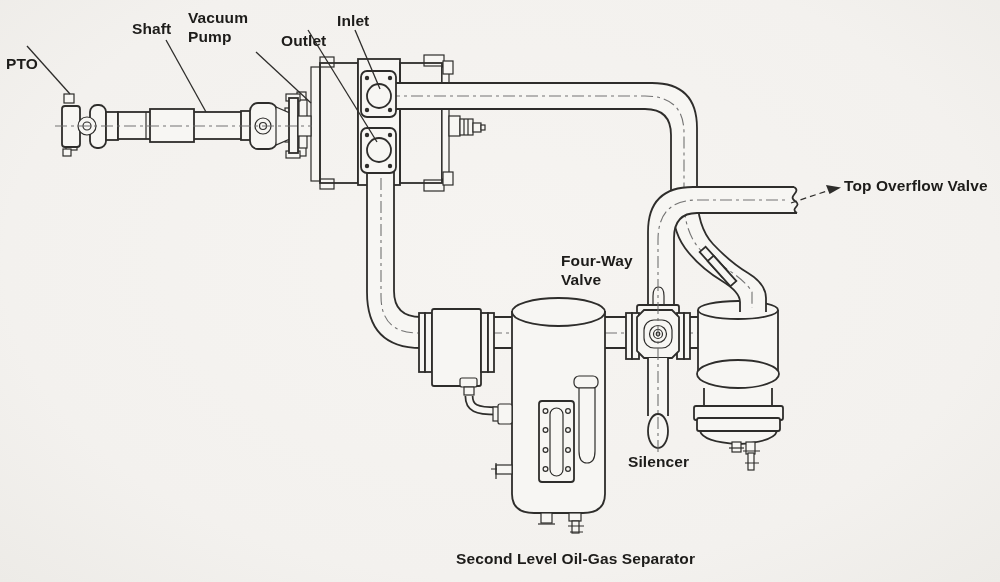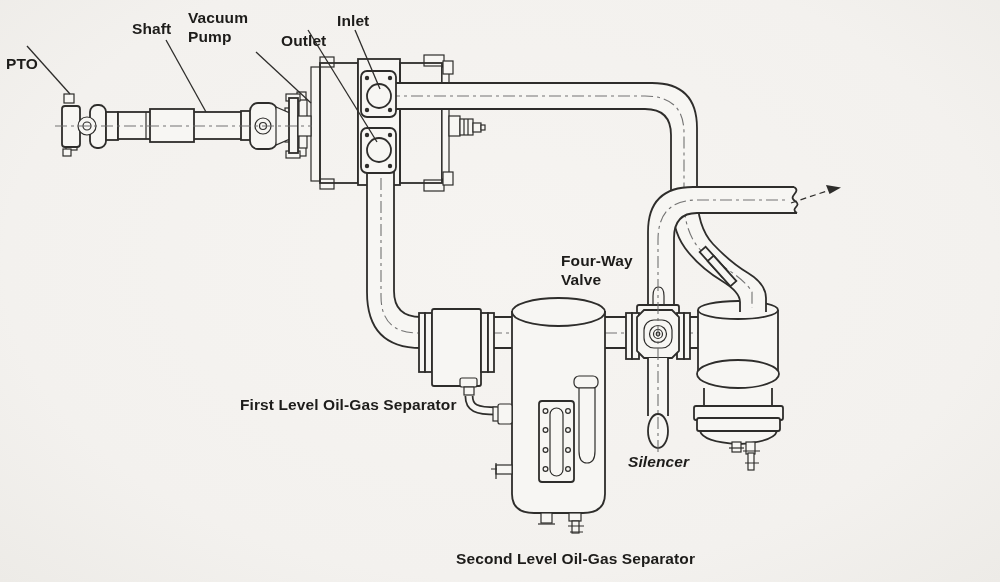--- a/index.html
+++ b/index.html
@@ -247,19 +247,19 @@
     <path class="leader" d="M355,30 L380,89"></path>
   </g>
 </svg>
 
 <div class="lbl" style="left:6px;top:26px;margin-top:28px;">PTO</div>
 <div class="lbl" style="left:132px;top:19px;">Shaft</div>
 <div class="lbl multiline" style="left:188px;top:8px;width:88px;">Vacuum
 Pump</div>
 <div class="lbl" style="left:281px;top:11px;margin-top:20px;">Outlet</div>
 <div class="lbl" style="left:337px;top:11px;text-align:center;">Inlet</div>
+<div class="lbl" style="left:844px;top:176px;">Top Overflow Valve</div>
 <div class="lbl multiline" style="left:561px;top:251px;width:92px;">Four-Way
 Valve</div>
-<div class="lbl" style="left:240px;top:395px;">First Level Oil-Gas Separator</div>
-<div class="lbl" style="left:628px;top:452px;font-style:italic;">Silencer</div>
+<div class="lbl" style="left:628px;top:452px;">Silencer</div>
 <div class="lbl" style="left:456px;top:549px;">Second Level Oil-Gas Separator</div>
 
 </div>
 
 </body></html>

